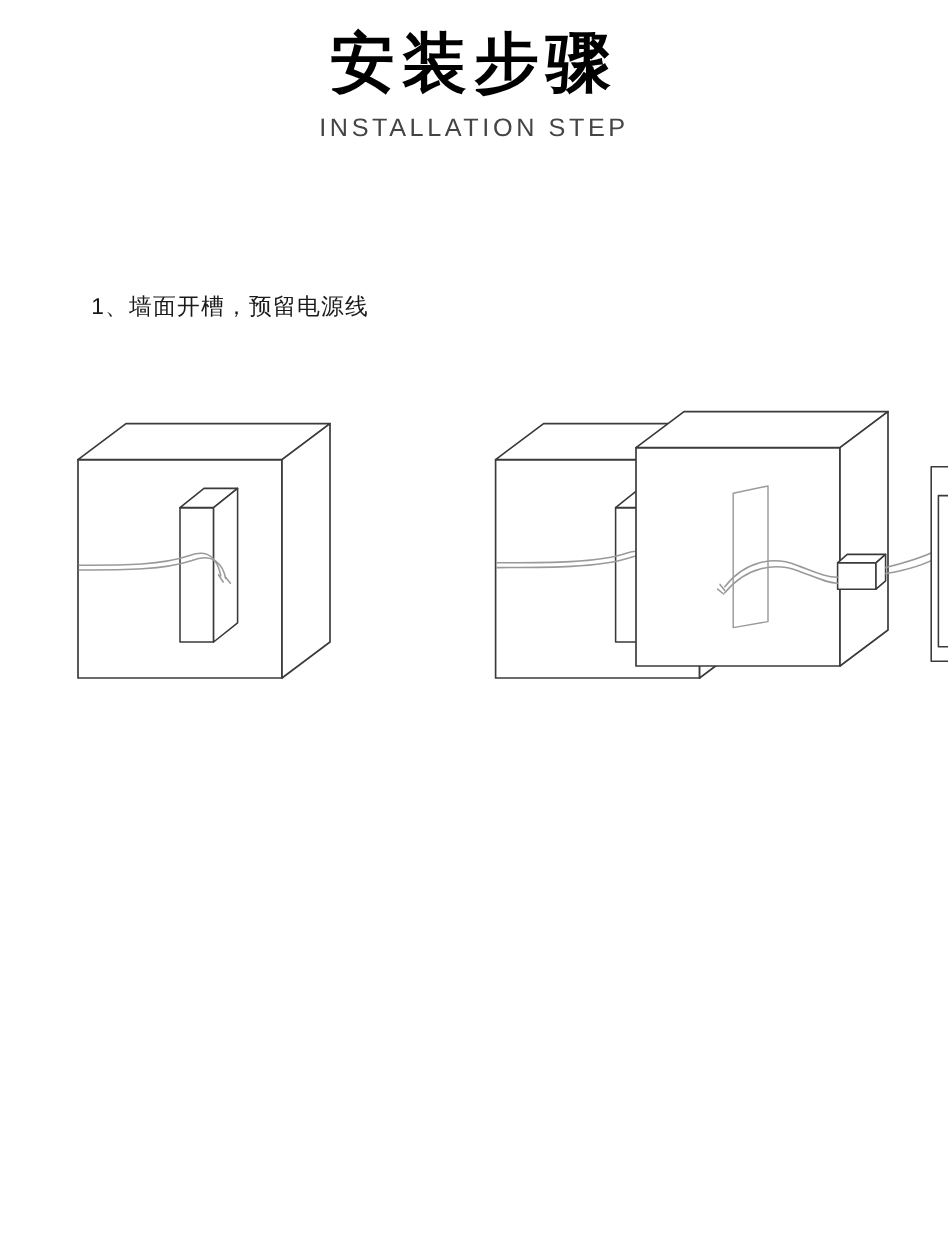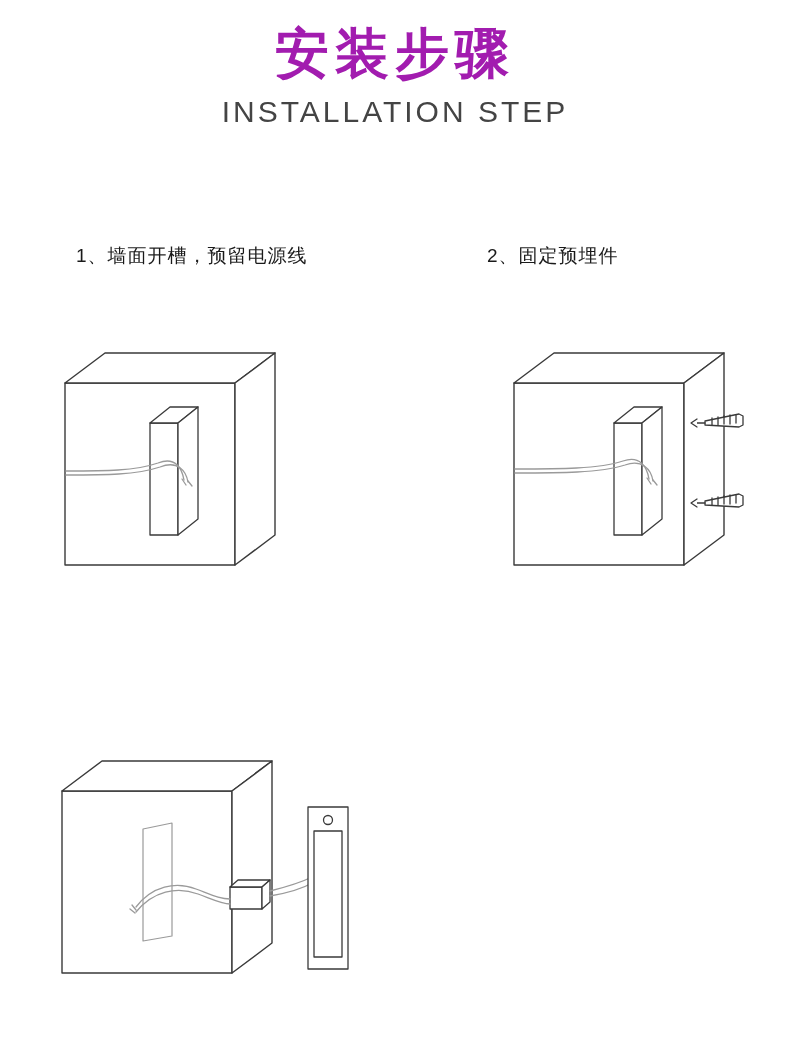--- a/index.html
+++ b/index.html
@@ -21,41 +21,40 @@
     width: 100%;
     text-align: center;
     padding-top: 24px;
     box-sizing: border-box;
   }
   .title-cn {
     font-size: 54px;
     font-weight: bold;
     letter-spacing: 6px;
     line-height: 1.1;
-    color: #a21caf;
+    color: #000000;
     margin: 0;
   }
   .title-en {
-    font-size: 30px;
+    font-size: 21px;
     font-weight: 400;
     letter-spacing: 3px;
     color: #444444;
     margin: 12px 0 0 0;
   }
 
   
   .steps {
     position: absolute;
     top: 205px;
     left: 0;
     width: 790px;
     display: grid;
-    grid-template-columns: 1fr 1fr;
+    grid-template-columns: 1fr 1fr 1fr 1fr;
     grid-template-rows: 390px 390px;
-    gap: 28px;
   }
   .step {
     position: relative;
     box-sizing: border-box;
   }
   .step-label {
     font-size: 19px;
     color: #1a1a1a;
     padding-left: 76px;
     padding-top: 38px;
@@ -107,21 +106,20 @@
         <g stroke="#9a9a9a" stroke-width="1.3" fill="none" stroke-linecap="round">
           <path d="M66 198 C 105 198, 135 198, 158 190 C 176 183, 182 196, 184 207"></path>
           <path d="M66 202 C 105 202, 136 202, 160 194 C 178 187, 186 198, 188 209"></path>
           <path d="M182 206 L186 212 M188 208 L192 213"></path>
         </g>
       </svg>
     </div>
   </div>
 
   <div class="step">
-    <div class="step-label">2、固定预埋件</div>
     <div class="step-figure">
       <svg width="395" height="320" viewBox="0 0 395 320" fill="none" xmlns="http://www.w3.org/2000/svg">
         <g stroke="#3a3a3a" stroke-width="1.4" fill="#ffffff" stroke-linejoin="round" stroke-linecap="round">
 
           <path d="M105 110 L275 110 L275 292 L105 292 Z"></path>
           <path d="M105 110 L145 80 L315 80 L275 110 Z"></path>
           <path d="M275 110 L315 80 L315 262 L275 292 Z"></path>
         </g>
 
         <g stroke="#3a3a3a" stroke-width="1.3" fill="#ffffff" stroke-linejoin="round">

